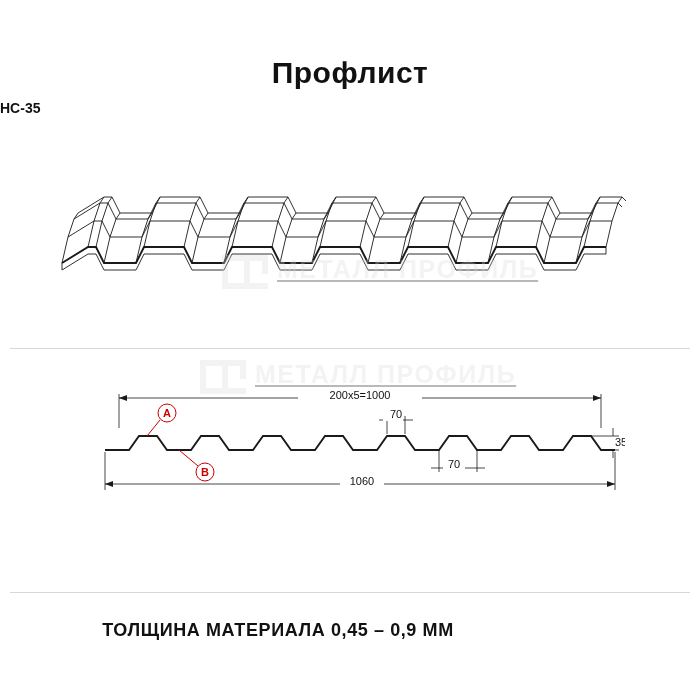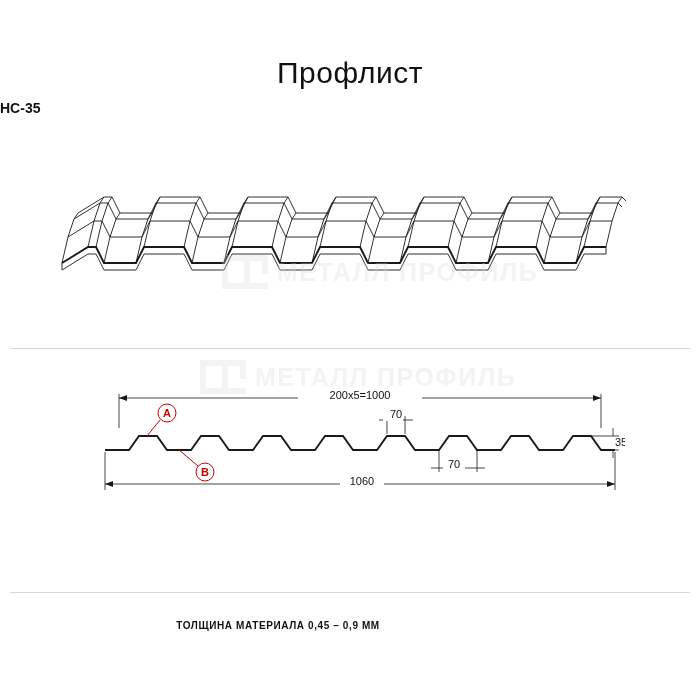--- a/index.html
+++ b/index.html
@@ -21,21 +21,21 @@
     width: 700px;
     height: 700px;
   }
   .title {
     position: absolute;
     top: 56px;
     left: 0;
     width: 700px;
     text-align: center;
     font-size: 30px;
-    font-weight: normal;
+    font-weight: bold;
     letter-spacing: 0.5px;
     color: #111111;
   }
   .subtitle {
     position: absolute;
     top: 100px;
     left: 0;
     width: 700px;
     text-align: left;
     font-size: 14px;
@@ -51,21 +51,21 @@
   }
   .divider.d1 { top: 348px; }
   .divider.d2 { top: 592px; }
 
   .footnote {
     position: absolute;
     top: 620px;
     left: 0;
     width: 556px;
     text-align: center;
-    font-size: 10px;
+    font-size: 18px;
     font-weight: bold;
     letter-spacing: 0.6px;
     color: #111111;
   }
 
   .persp {
     position: absolute;
     left: 60px;
     top: 175px;
     width: 580px;
@@ -88,21 +88,21 @@
   .wm1 { left: 222px; top: 255px; }
   .wm2 { left: 200px; top: 360px; }
   .wm-text {
     font-size: 25px;
     font-weight: bold;
     color: #d9d9d9;
     letter-spacing: 1.5px;
     white-space: nowrap;
     font-family: "Liberation Sans", sans-serif;
   }
-  .wm-row { display: flex; align-items: center; }
+  .wm-row { display: flex; align-items: flex-start; text-decoration: underline; }
   .wm-logo {
     width: 46px; height: 34px;
     margin-right: 9px;
     position: relative;
     flex: none;
   }
   .wm-logo i {
     position: absolute;
     background: #d9d9d9;
     display: block;

